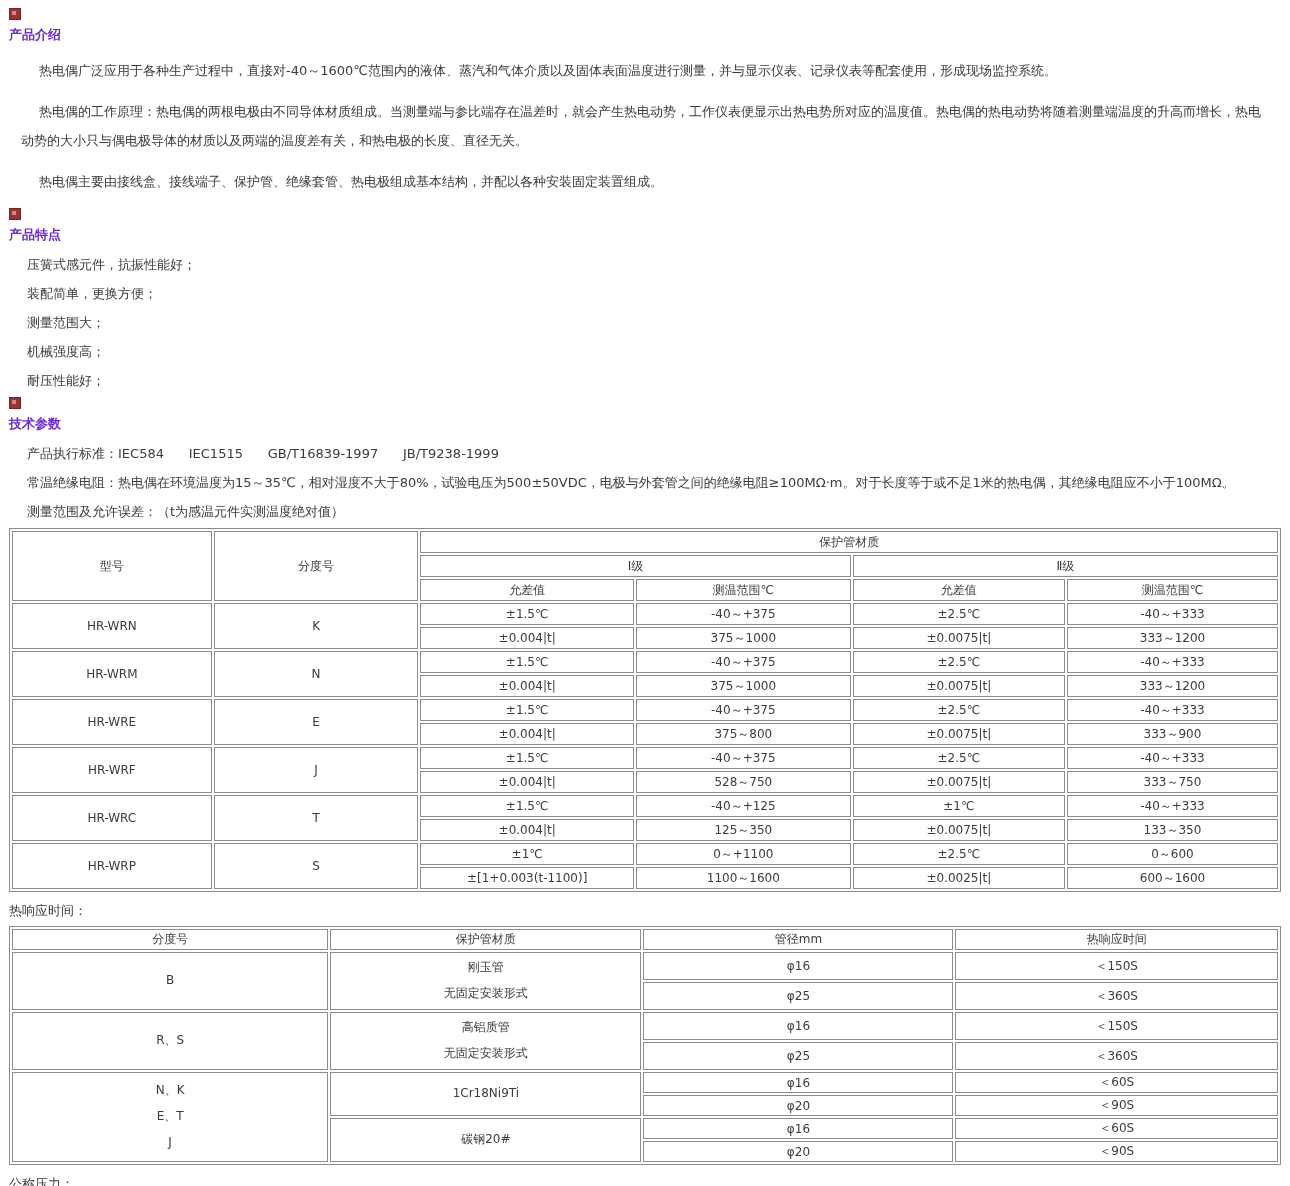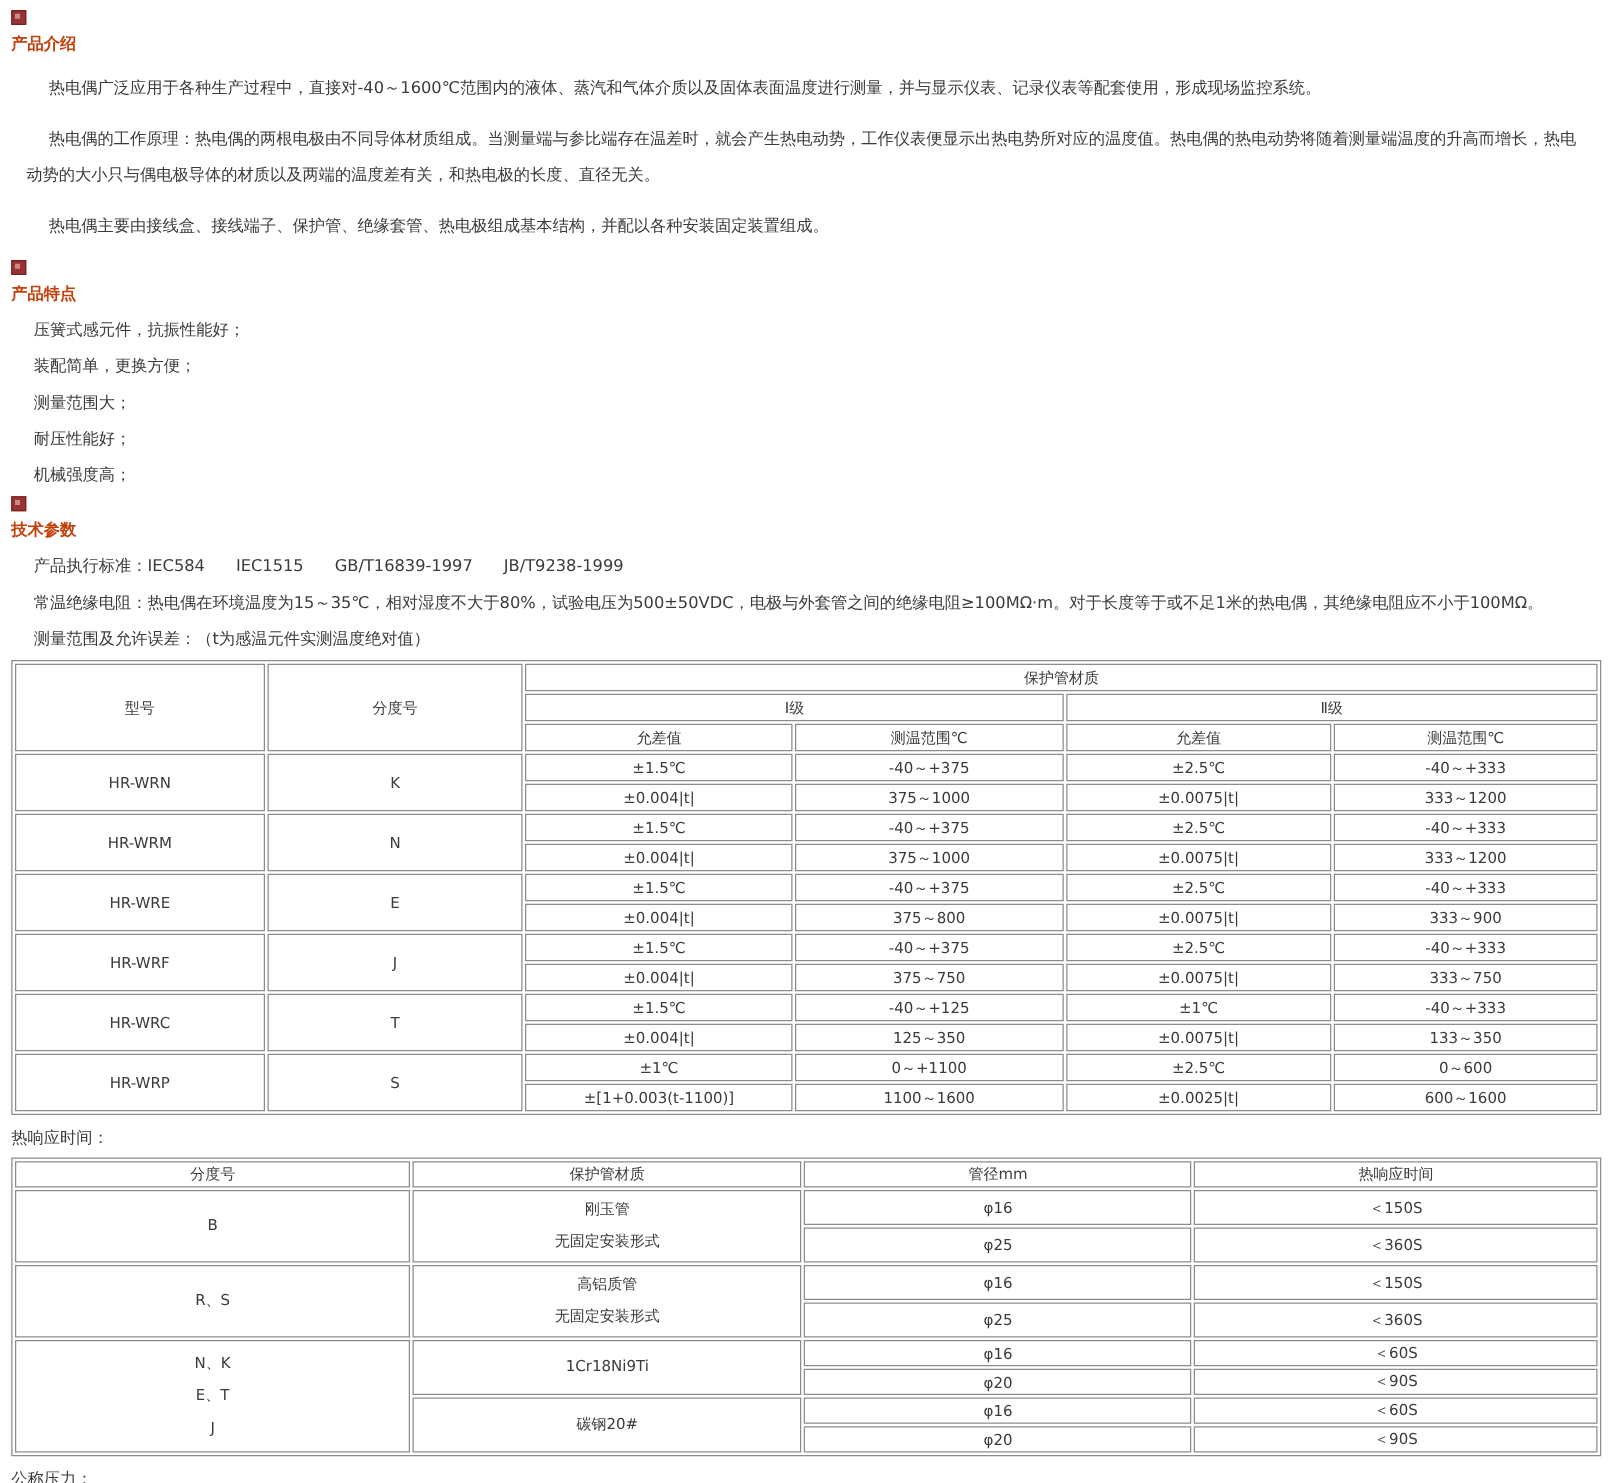--- a/index.html
+++ b/index.html
@@ -17,21 +17,21 @@
     background:#993333;border:1px solid #7a2020;
     position:relative;vertical-align:top;
   }
   .img-ph::after{
     content:"";position:absolute;left:2px;top:2px;width:4px;height:4px;
     background:#c98a8a;
   }
   .icon-row{height:14px;line-height:10px;margin-top:2px;}
 
   .sec-heading{
-    font-weight:bold;color:#c2410c;font-size:13px;
+    font-weight:bold;color:#6d28d9;font-size:13px;
     margin:4px 0 6px 0;
   }
   .para{
     line-height:29px;margin:12px;
     text-indent:18px;
   }
   .feature-item{line-height:29px;padding-left:18px;}
   .tech-line{line-height:29px;padding-left:18px;white-space:pre-wrap;}
 
   
@@ -75,22 +75,22 @@
     </div>
 
   <div class="icon-row">
     <span class="img-ph"></span>
   </div>
   <div class="sec-heading">产品特点</div>
   <div id="feature-list">
       <div class="feature-item">压簧式感元件，抗振性能好；</div>
       <div class="feature-item">装配简单，更换方便；</div>
       <div class="feature-item">测量范围大；</div>
+      <div class="feature-item">机械强度高；</div>
       <div class="feature-item">耐压性能好；</div>
-      <div class="feature-item">机械强度高；</div>
     </div>
 
   <div class="icon-row">
     <span class="img-ph"></span>
   </div>
   <div class="sec-heading">技术参数</div>
   <div class="tech-line">产品执行标准：IEC584      IEC1515      GB/T16839-1997      JB/T9238-1999</div>
   <div class="tech-line">常温绝缘电阻：热电偶在环境温度为15～35℃，相对湿度不大于80%，试验电压为500±50VDC，电极与外套管之间的绝缘电阻≥100MΩ·m。对于长度等于或不足1米的热电偶，其绝缘电阻应不小于100MΩ。</div>
   <div class="tech-line">测量范围及允许误差：（t为感温元件实测温度绝对值）</div>
 
@@ -166,21 +166,21 @@
         <tr>
           <td rowspan="2">HR-WRF</td>
           <td rowspan="2">J</td>
           <td>±1.5℃</td>
           <td>-40～+375</td>
           <td>±2.5℃</td>
           <td>-40～+333</td>
         </tr>
         <tr>
           <td>±0.004|t|</td>
-          <td>375～750</td>
+          <td>528～750</td>
           <td>±0.0075|t|</td>
           <td>333～750</td>
         </tr>
         <tr>
           <td rowspan="2">HR-WRC</td>
           <td rowspan="2">T</td>
           <td>±1.5℃</td>
           <td>-40～+125</td>
           <td>±1℃</td>
           <td>-40～+333</td>

